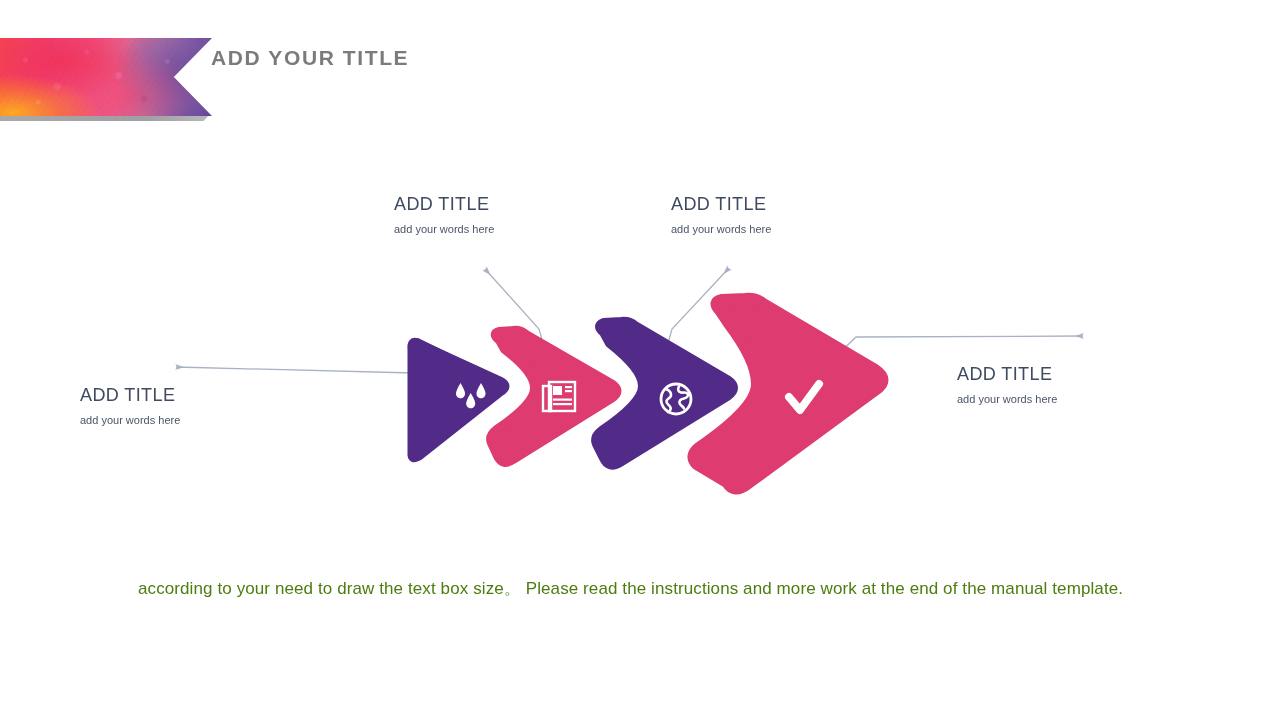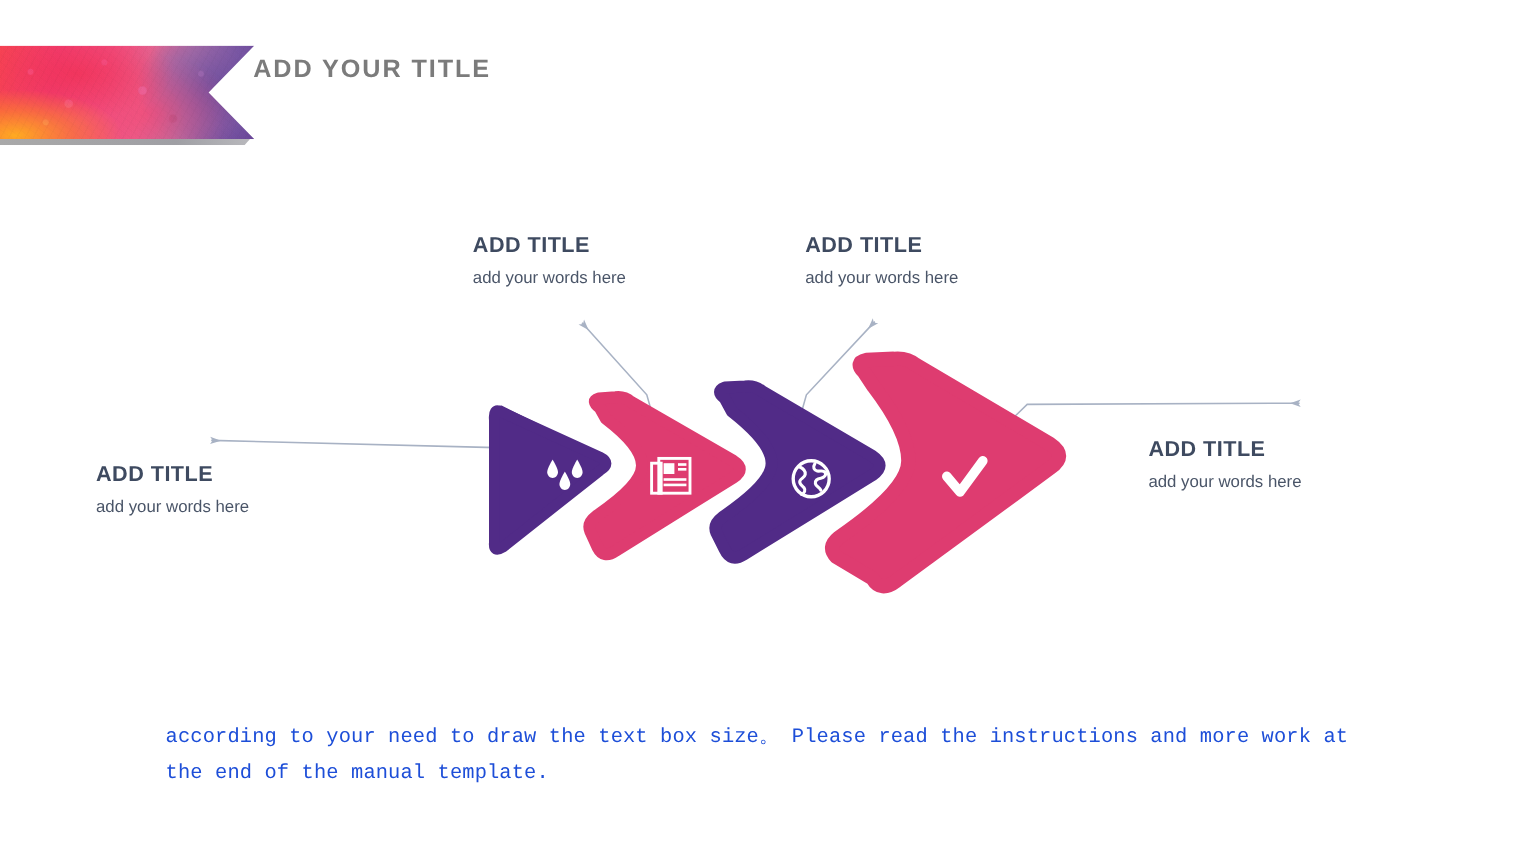--- a/index.html
+++ b/index.html
@@ -101,48 +101,47 @@
     height: 720px;
   }
 
   
   .label {
     position: absolute;
     white-space: nowrap;
   }
   .label .lbl-title {
     font-size: 18px;
-    font-weight: bold;
+    font-weight: normal;
     color: #3e4a60;
     letter-spacing: 0.4px;
     line-height: 1.15;
   }
   .label .lbl-sub {
-    font-size: 14px;
+    font-size: 11px;
     font-weight: normal;
     color: #4a5568;
     line-height: 1.5;
     margin-top: 6px;
   }
   .label.lbl-1 { left: 80px;  top: 385px; }
   .label.lbl-2 { left: 394px; top: 194px; }
   .label.lbl-3 { left: 671px; top: 194px; }
   .label.lbl-4 { left: 957px; top: 364px; }
 
   
   .body-text {
     position: absolute;
     left: 138px;
-    top: 600px;
+    top: 574px;
     width: 1000px;
     font-size: 17px;
     line-height: 30px;
-    color: #1d4ed8;
+    color: #4d7c0f;
     letter-spacing: 0.1px;
-    font-family: Liberation Mono, monospace;
   }
 </style>
 </head>
 <body>
 
 <div class="slide">
 
   <div class="banner-wrap">
     <div class="banner-shadow"></div>
     <div class="banner">

